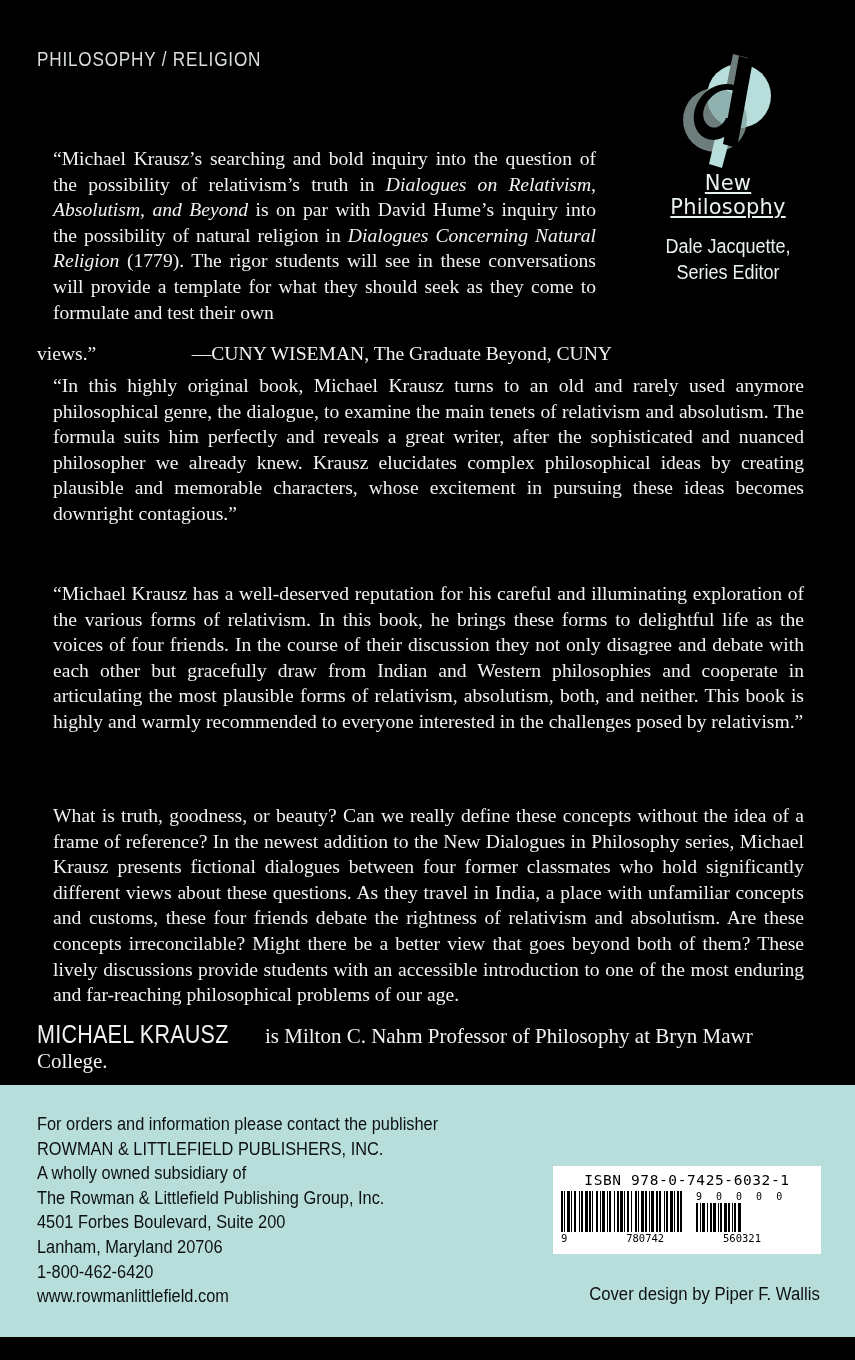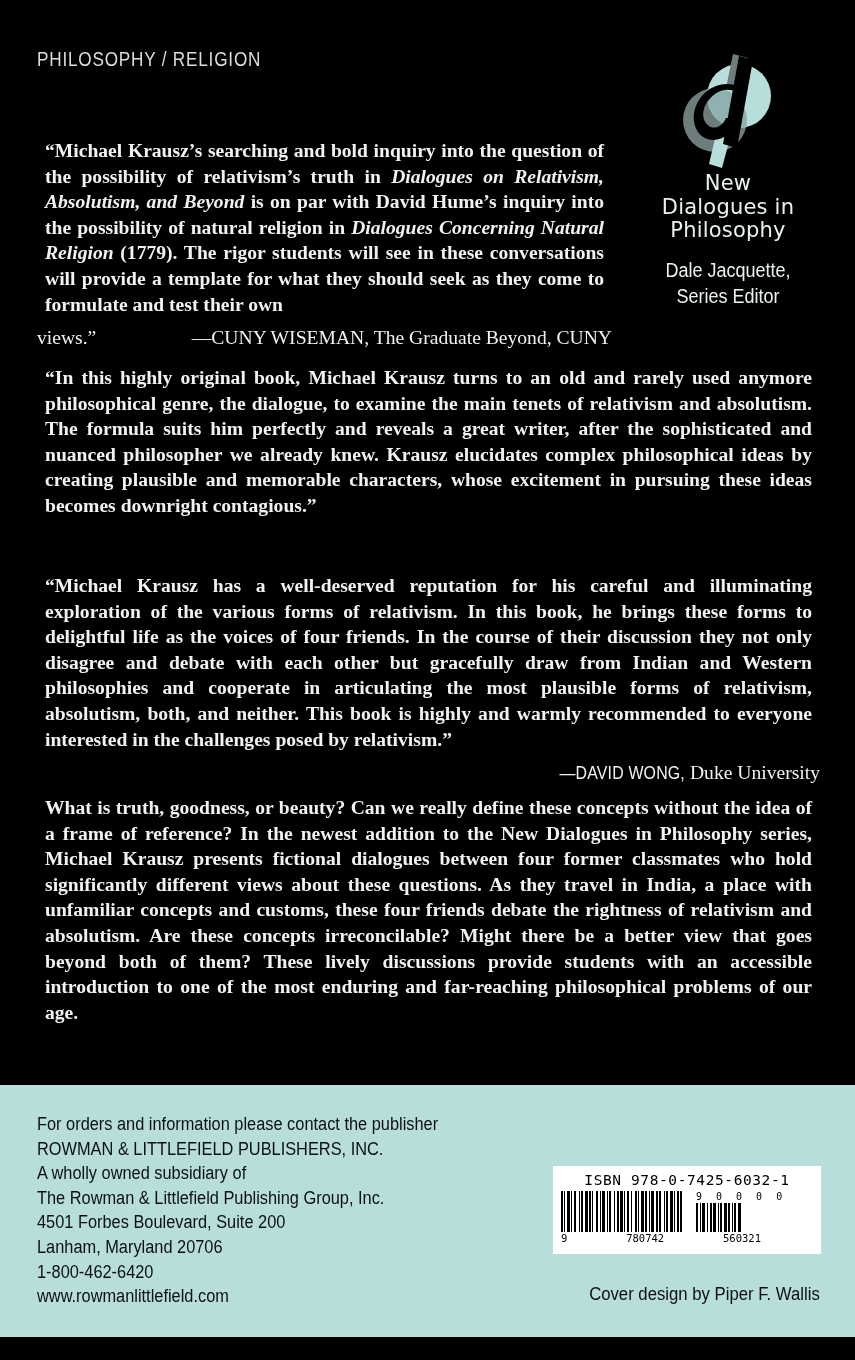--- a/index.html
+++ b/index.html
@@ -54,20 +54,21 @@
   }
   .logo-mark svg { display: block; }
 
   .series-name {
     font-family: "DejaVu Sans", sans-serif;
     font-size: 21px;
     line-height: 1.13;
     color: #e9f2f1;
     letter-spacing: 0.2px;
     margin-top: -2px;
+    text-decoration: underline;
   }
   .series-name .l1 { display:block; }
   .series-name .l2 { display:block; }
   .series-name .l3 { display:block; }
 
   .series-editor {
     font-family: "Liberation Sans", sans-serif;
     font-size: 20px;
     line-height: 1.27;
     color: #e9f2f1;
@@ -78,21 +79,21 @@
 
   
   .blurb {
     position: absolute;
     color: #f2f2f0;
     font-family: "Liberation Serif", serif;
     text-align: justify;
     font-size: 19.6px;
     line-height: 25.6px;
   }
-  .blurb p { margin: 8px; font-weight: bold; }
+  .blurb p { margin: 16px; }
   .blurb em { font-style: italic; }
 
   .q1 { left: 37px; top: 130px;  width: 575px; }
   .q2 { left: 37px; top: 357px;  width: 783px; }
   .q3 { left: 37px; top: 565px;  width: 783px; }
   .q4 { left: 37px; top: 787px;  width: 783px; }
 
   .attrib {
     text-align: right;
     margin-top: 0 !important;
@@ -265,21 +266,20 @@
         <polygon points="60,2 75,6 66,40 53,36" fill="#6d7d7c"></polygon>
 
         <polygon points="44,78 58,82 49,116 36,112" fill="#b7dedb"></polygon>
 
         <path d="M66,4 L80,8 L64,96 L50,92 Z" fill="#000000"></path>
         <path d="M64,40 C52,34 40,40 33,52 C28,61 30,70 36,74 C42,78 50,74 53,66 L64,66 C60,84 44,92 32,86 C20,80 17,62 26,48 C36,32 56,28 68,36 Z" fill="#000000"></path>
       </svg>
     </div>
     <div class="series-name">
       <span class="l1">New</span>
-      <span class="l2">Dialogues in</span>
       <span class="l3">Philosophy</span>
     </div>
     <div class="series-editor">
       <span>Dale Jacquette,</span>
       <span>Series Editor</span>
     </div>
   </div>
 
   <div class="blurb q1">
     <p><span>“Michael Krausz’s searching and bold inquiry into the question of the possibility of relativism’s truth in </span><em>Dialogues on Relativism, Absolutism, and Beyond</em><span> is on par with David Hume’s inquiry into the possibility of natural religion in </span><em>Dialogues Concerning Natural Religion</em><span> (1779). The rigor students will see in these conversations will provide a template for what they should seek as they come to formulate and test their own</span></p>
@@ -288,27 +288,27 @@
       <span><span class="who">—CUNY WISEMAN,</span><span class="where"> The Graduate Beyond, CUNY</span></span>
     </div>
   </div>
 
   <div class="blurb q2">
     <p>“In this highly original book, Michael Krausz turns to an old and rarely used anymore philosophical genre, the dialogue, to examine the main tenets of relativism and absolutism. The formula suits him perfectly and reveals a great writer, after the sophisticated and nuanced philosopher we already knew. Krausz elucidates complex philosophical ideas by creating plausible and memorable characters, whose excitement in pursuing these ideas becomes downright contagious.”</p>
   </div>
 
   <div class="blurb q3">
     <p>“Michael Krausz has a well-deserved reputation for his careful and illuminating exploration of the various forms of relativism. In this book, he brings these forms to delightful life as the voices of four friends. In the course of their discussion they not only disagree and debate with each other but gracefully draw from Indian and Western philosophies and cooperate in articulating the most plausible forms of relativism, absolutism, both, and neither. This book is highly and warmly recommended to everyone interested in the challenges posed by relativism.”</p>
-    <div class="attrib"><span class="who">—DAVID WONG,</span><span class="where"> Duke University</span></div>
   </div>
 
   <div class="blurb q4">
     <p>What is truth, goodness, or beauty? Can we really define these concepts without the idea of a frame of reference? In the newest addition to the New Dialogues in Philosophy series, Michael Krausz presents fictional dialogues between four former classmates who hold significantly different views about these questions. As they travel in India, a place with unfamiliar concepts and customs, these four friends debate the rightness of relativism and absolutism. Are these concepts irreconcilable? Might there be a better view that goes beyond both of them? These lively discussions provide students with an accessible introduction to one of the most enduring and far-reaching philosophical problems of our age.</p>
   </div>
 
+  <div class="author-line"><span class="author-name">MICHAEL KRAUSZ</span><span class="author-bio"> is Milton C. Nahm Professor of Philosophy at Bryn Mawr College.</span></div>
 
   <div class="teal-panel"></div>
 
   <div class="pub-info">
     <div>For orders and information please contact the publisher</div>
     <div>ROWMAN &amp; LITTLEFIELD PUBLISHERS, INC.</div>
     <div>A wholly owned subsidiary of</div>
     <div>The Rowman &amp; Littlefield Publishing Group, Inc.</div>
     <div>4501 Forbes Boulevard, Suite 200</div>
     <div>Lanham, Maryland 20706</div>

